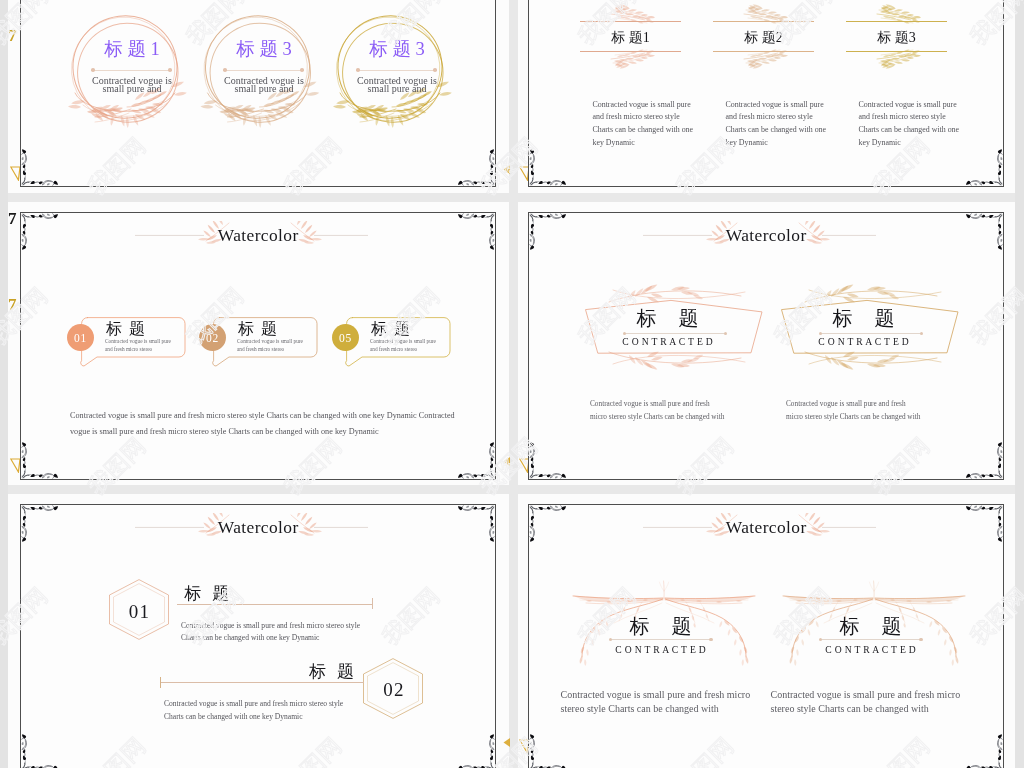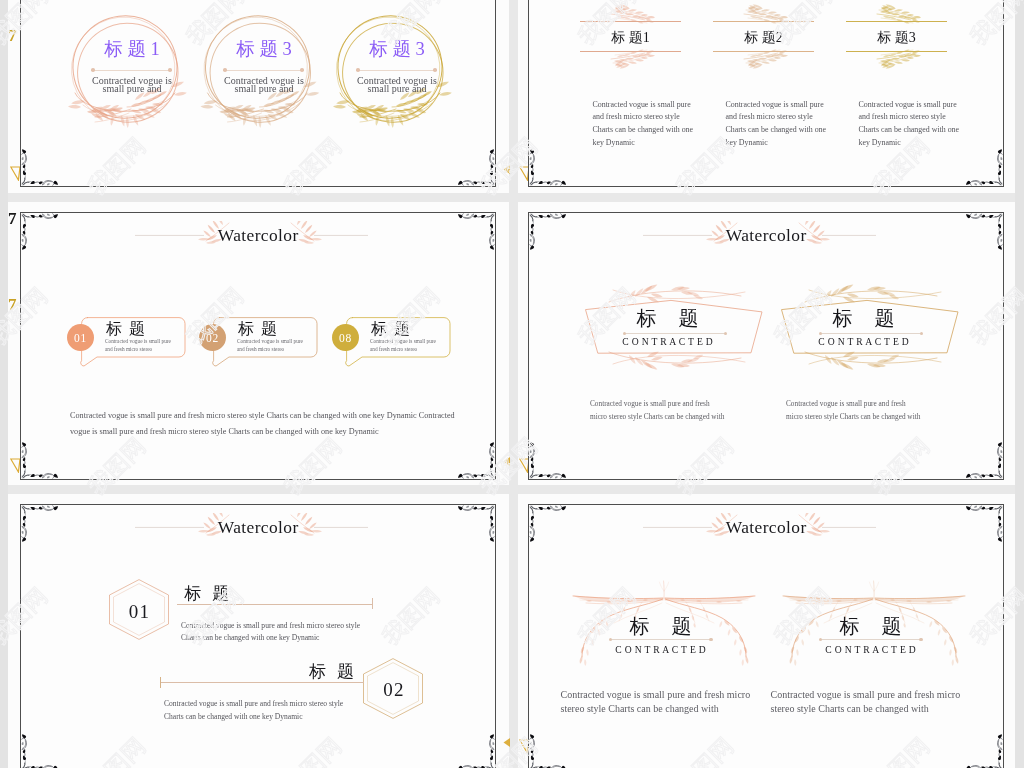--- a/index.html
+++ b/index.html
@@ -712,21 +712,21 @@
           </div>
         <div class="s3t cjk">标 题</div>
         <div class="s3b body-en">Contracted vogue is small pure
 and fresh micro stereo</div>
       </div>
       <div class="s3item" style="left:311px;">
         <svg class="s3bub" width="124" height="52" viewBox="0 0 124 52">
             <path d="M20,0.6 H112 a6,6 0 0 1 6,6 V34 a6,6 0 0 1 -6,6 H30 L17,49 a3.2,3.2 0 0 1 -2.4,-5.4 V6.6 a6,6 0 0 1 6,-6 Z" fill="none" stroke="#cfae3c" stroke-width="0.95" opacity="0.8"></path>
           </svg>
         <div class="s3badge" style="background: rgb(207, 174, 60);">
-          <span>08</span>
+          <span>05</span>
           </div>
         <div class="s3t cjk">标 题</div>
         <div class="s3b body-en">Contracted vogue is small pure
 and fresh micro stereo</div>
       </div>
       <div class="s3foot body-en">Contracted vogue is small pure and fresh micro stereo style Charts can be changed with one key Dynamic Contracted vogue is small pure and fresh micro stereo style Charts can be changed with one key Dynamic</div>
       <svg class="cnr tl" viewBox="0 0 38 38" width="38" height="38">
           <path d="M2.0,1.2 C3.0,3.0 5.4,4.2 8.0,3.8" fill="none" stroke="#30333a" stroke-width="0.9" stroke-linecap="round" opacity="0.95"></path>
           <path d="M3.0,0.9 C4.6,3.6 8.2,5.2 11.0,4.1" fill="none" stroke="#63666e" stroke-width="0.75" stroke-linecap="round" opacity="0.6"></path>
           <path d="M0,-1.45 A1.45,1.45 0 1 0 0,1.45 C1.3339999999999999,1.45 2.5345999999999997,0.899 3.3349999999999995,0 C2.5345999999999997,-0.493 1.3339999999999999,-1.2469999999999999 0,-1.45Z" fill="#0c0c10" opacity="1" transform="translate(12.4,3.6) rotate(-158)"></path>

